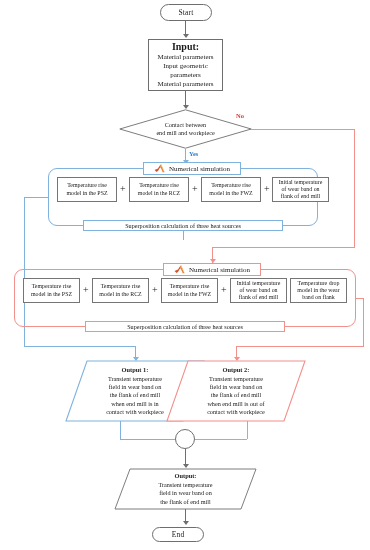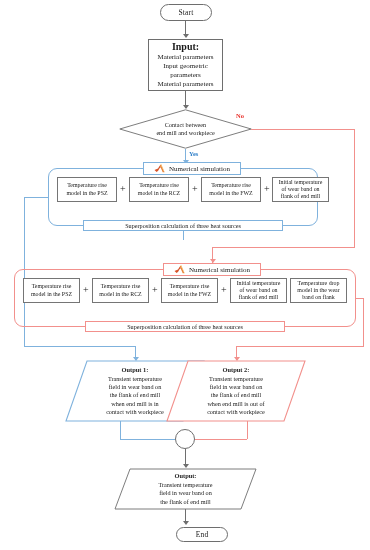--- a/index.html
+++ b/index.html
@@ -258,17 +258,17 @@
       <b>Output:</b>
       <span>Transient temperature</span>
       <span>field in wear band on</span>
       <span>the flank of end mill</span>
     </div>
   </div>
 
   <div class="lnk vl" style="left:185px;top:509px;height:14px;"></div>
   <div class="arrow dn" style="left:182.5px;top:521px;"></div>
 
-  <div class="node terminator" style="left:176px;top:527px;width:52px;height:15px;">
+  <div class="node terminator" style="left:152px;top:527px;width:52px;height:15px;">
     <span>End</span>
   </div>
 
 </div>
 
 </body></html>

